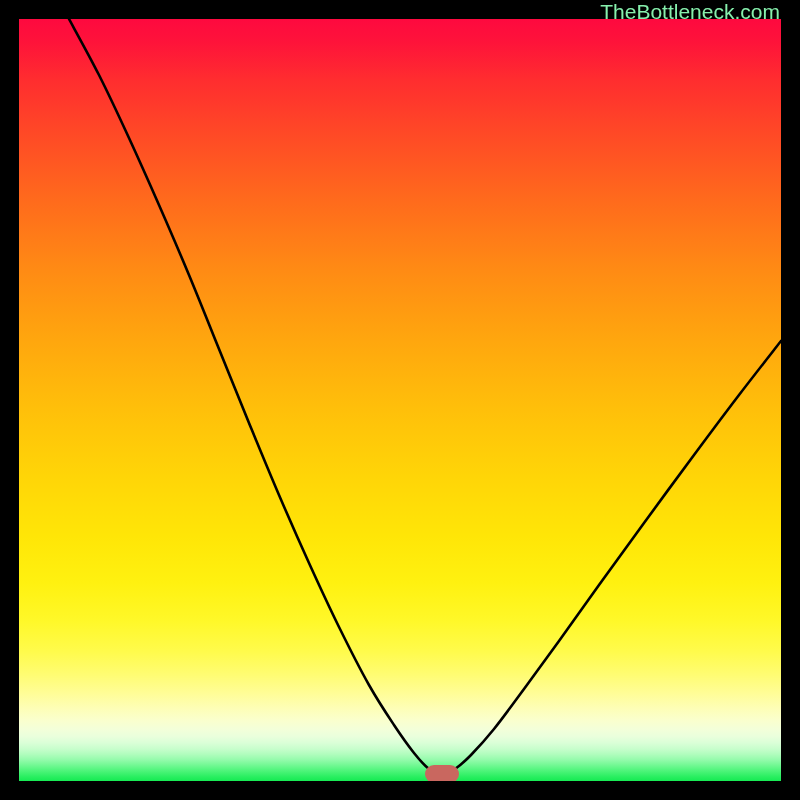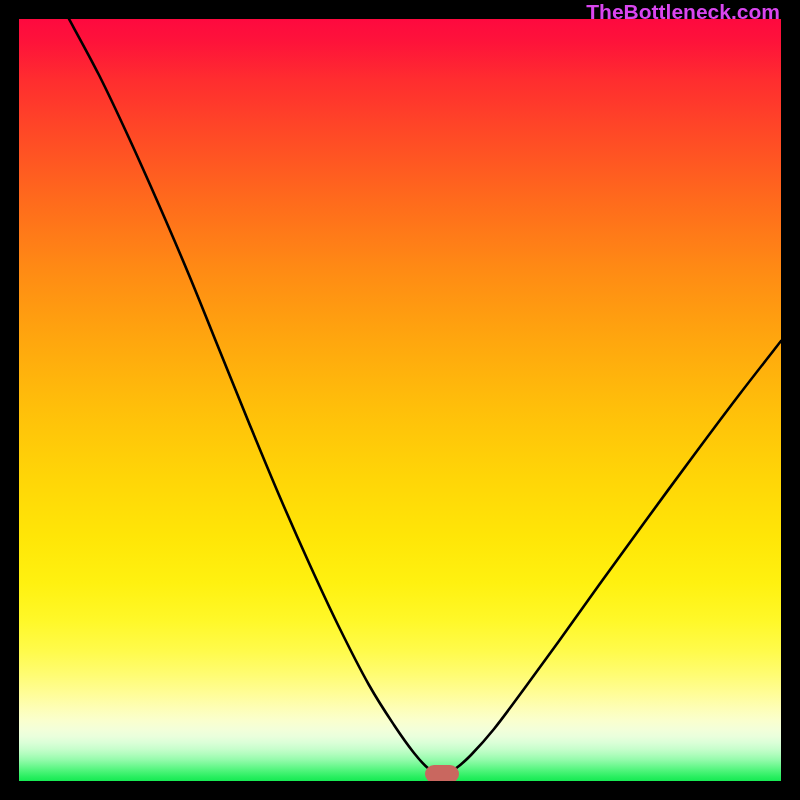--- a/index.html
+++ b/index.html
@@ -71,23 +71,23 @@
     height: 762px;
   }
   .marker {
     position: absolute;
     border-radius: 999px;
   }
   .attribution {
     position: absolute;
     top: 0px;
     right: 20px;
-    color: #d946ef;
+    color: #86efac;
     font-size: 21px;
-    font-weight: 700;
+    font-weight: 400;
     letter-spacing: 0px;
   }
 </style>
 </head>
 <body>
 
 <div class="frame">
 
   <div class="plot-area">
     <div class="gradient-bg"></div>

